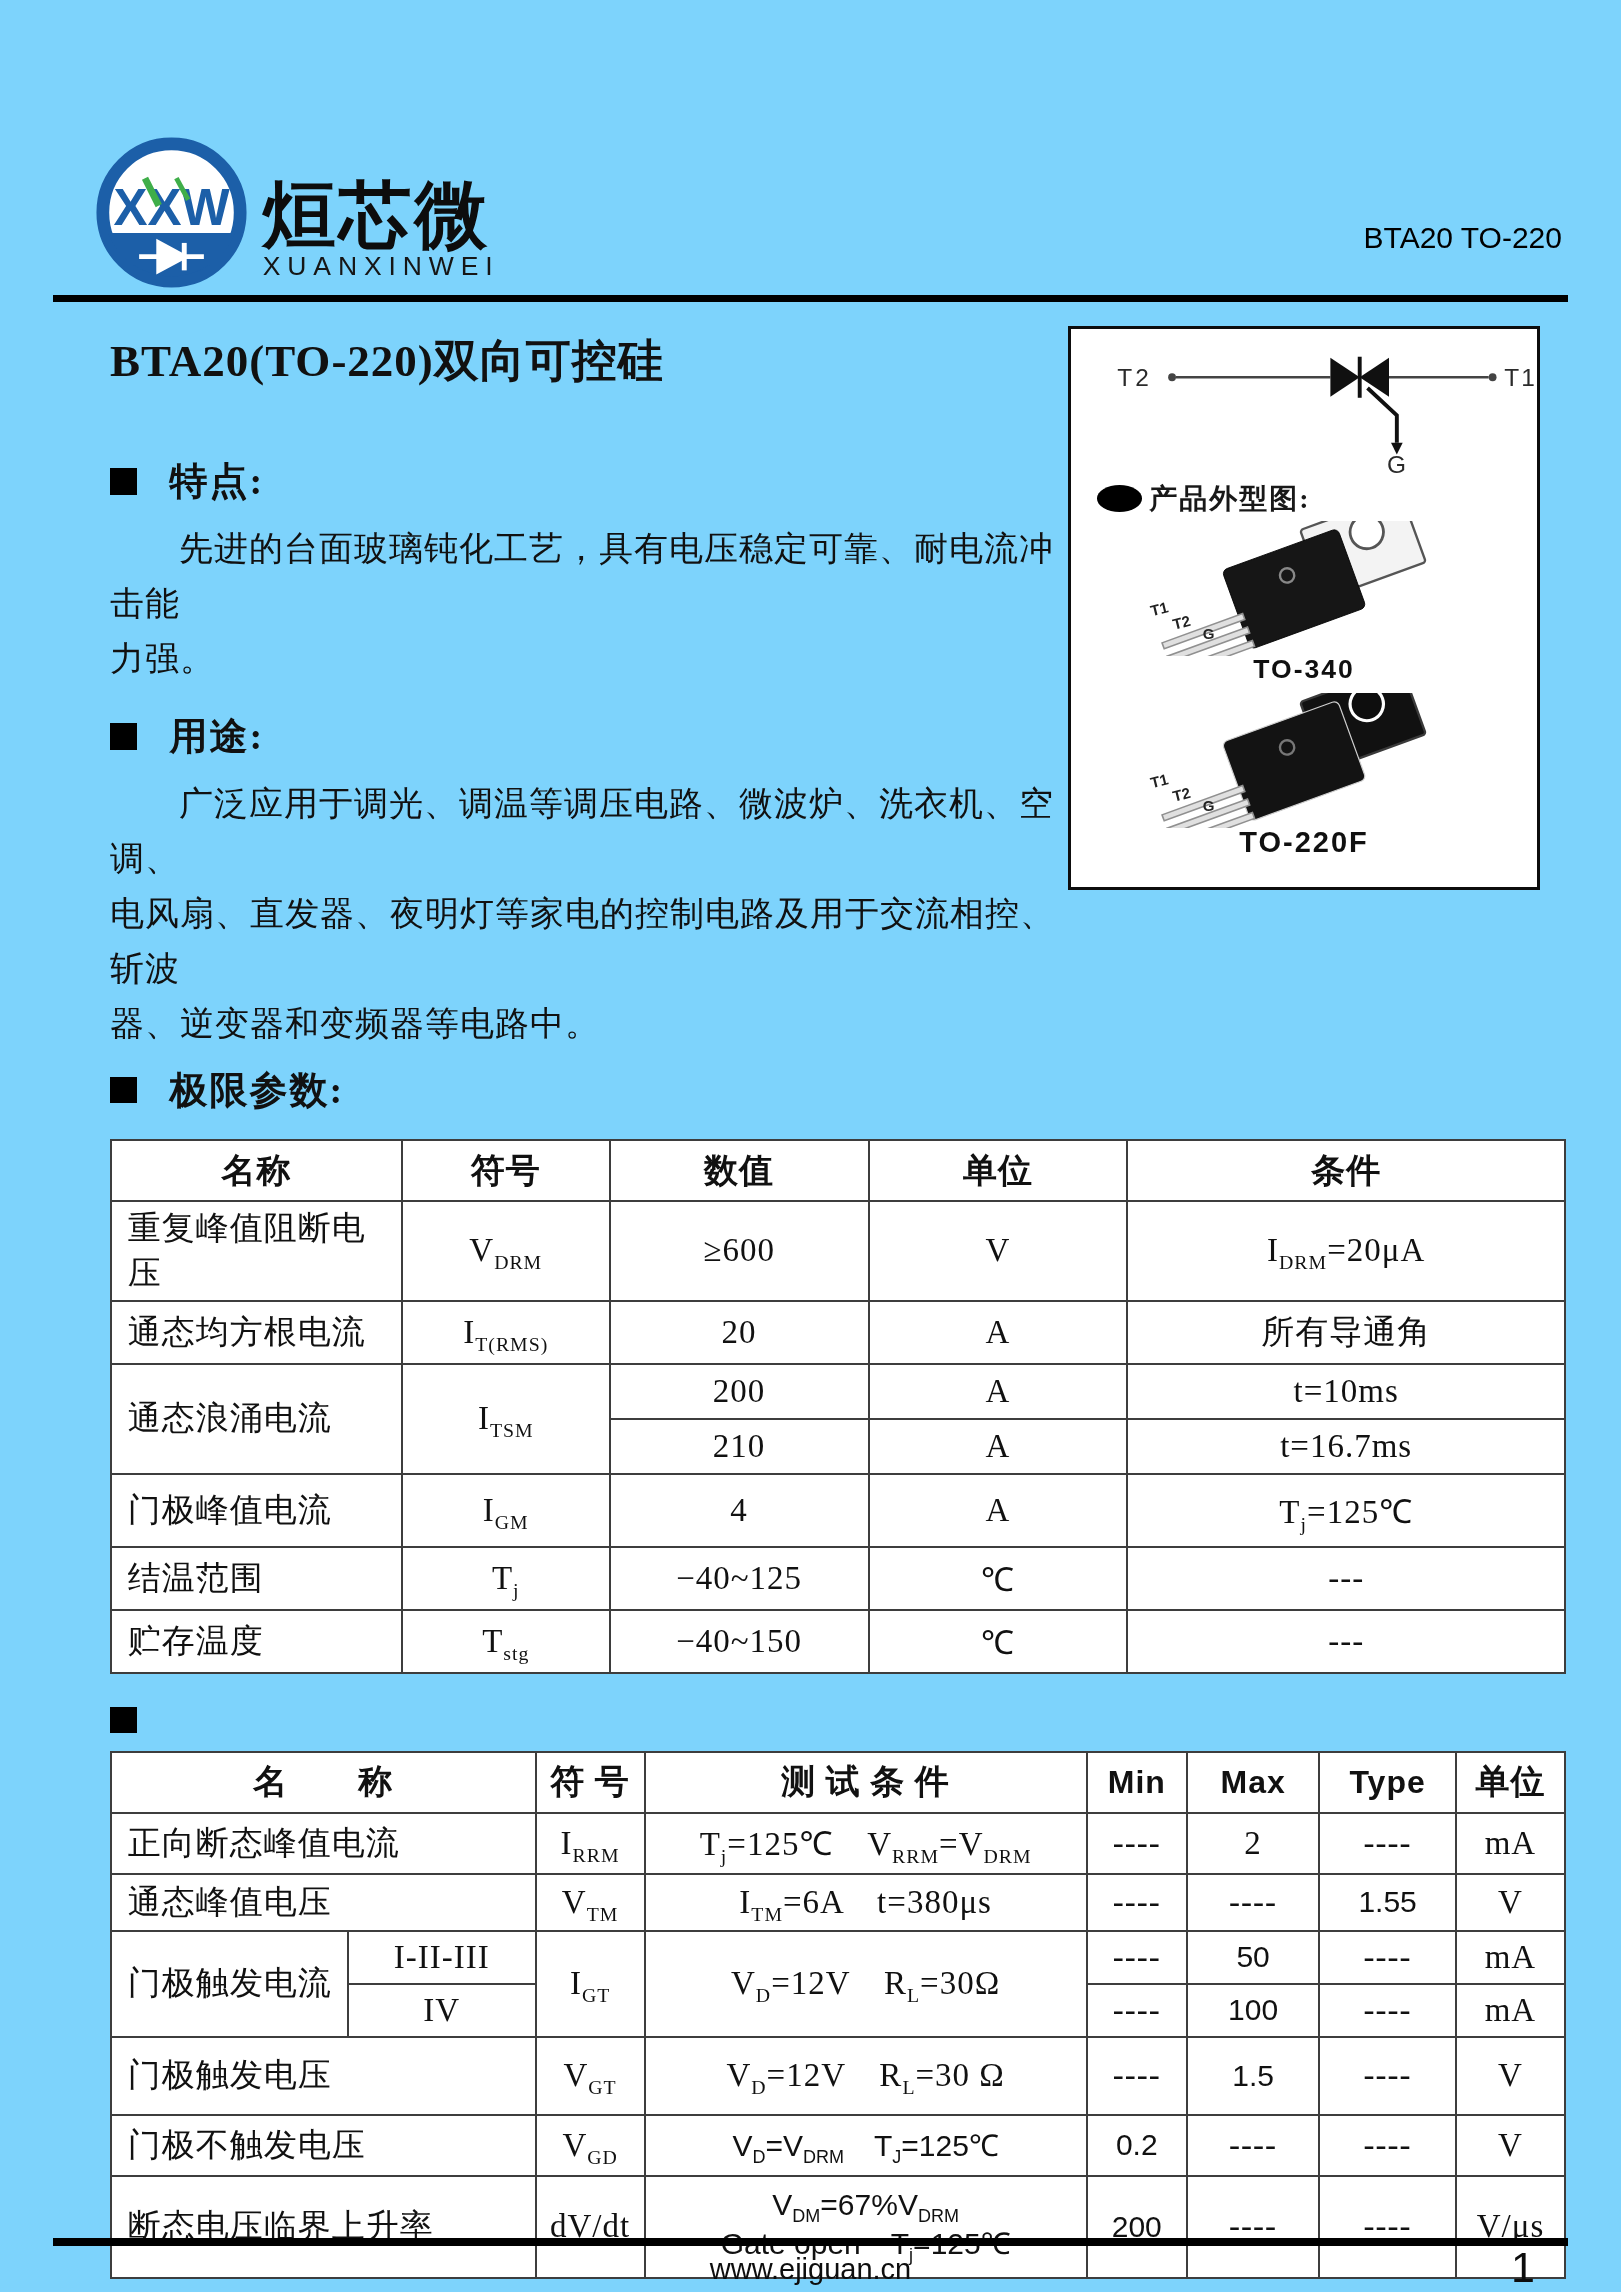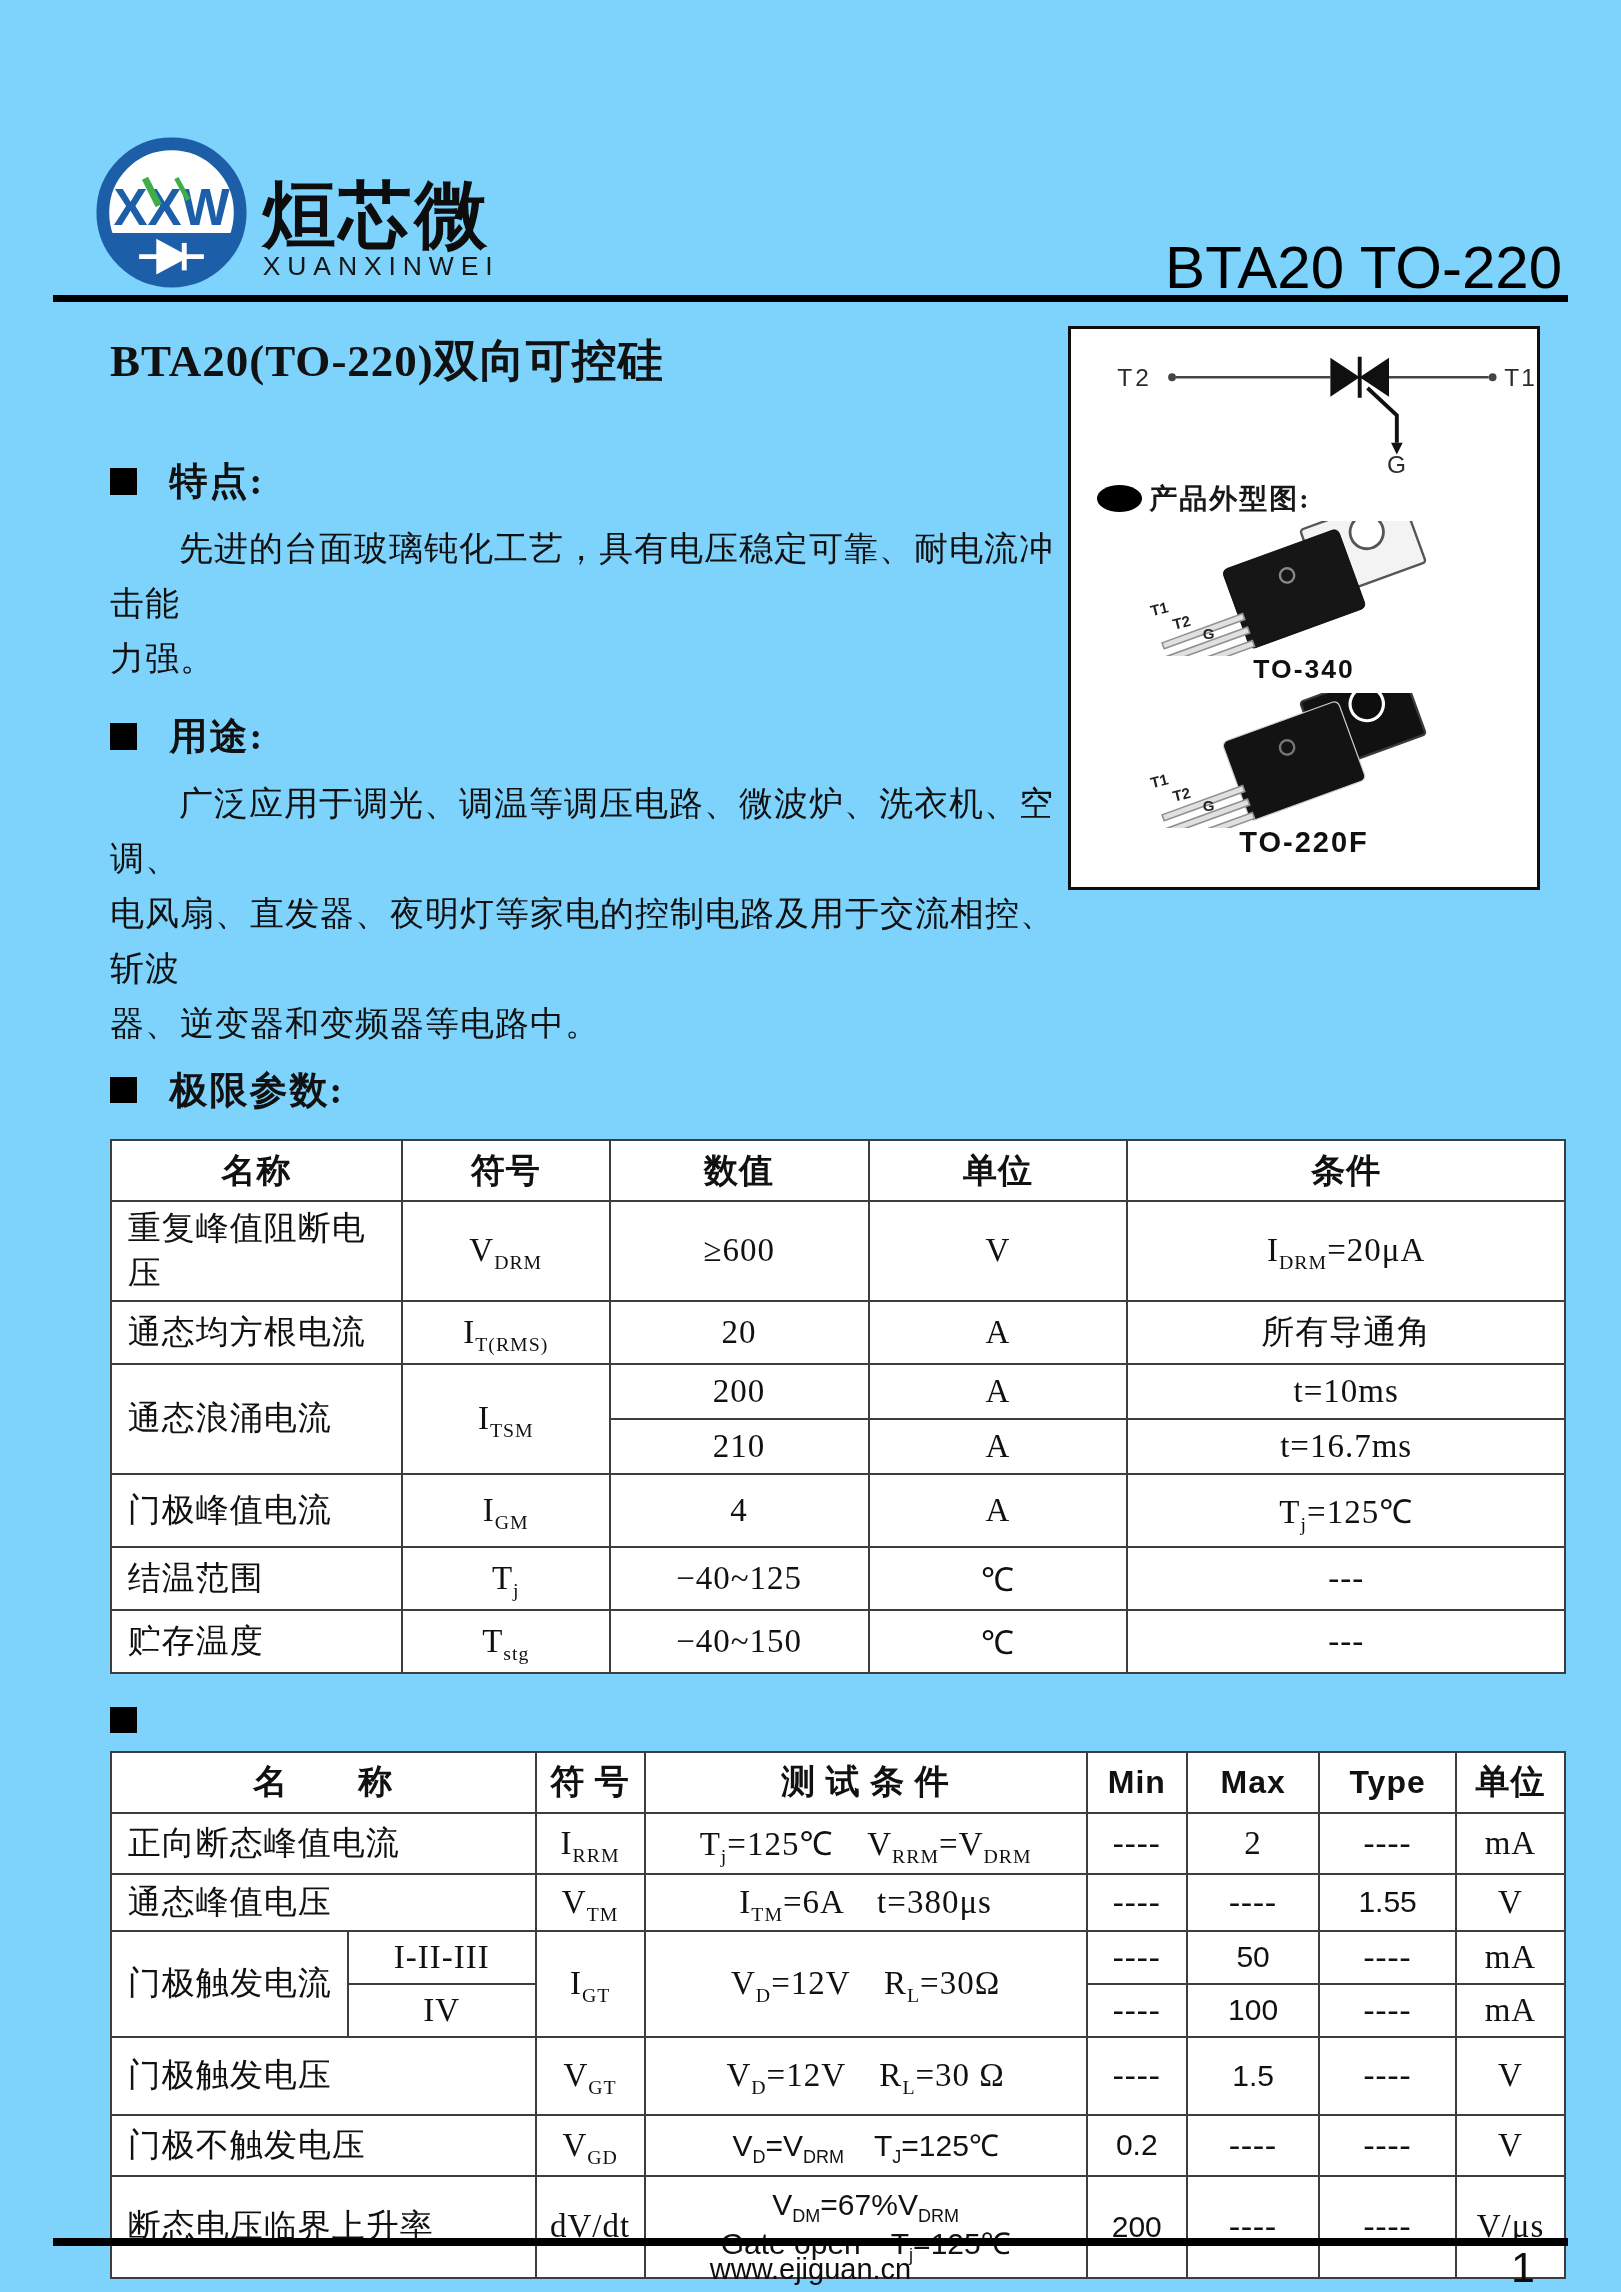--- a/index.html
+++ b/index.html
@@ -8,22 +8,22 @@
     background:#7dd3fc; overflow:hidden;
     font-family:"Liberation Serif", serif; color:#111;
   }
   
   .logo{position:absolute; left:94px; top:135px; display:flex; align-items:flex-start;}
   .logo-mark{width:155px; height:155px; display:block;}
   .brand-text{margin-left:13.7px; padding-top:45px;}
   .brand-cn{font-family:"Liberation Sans", sans-serif; font-weight:bold; font-size:73px; line-height:69px; letter-spacing:2.9px; color:#0d0d0d;}
   .brand-en{font-family:"Liberation Sans", sans-serif; font-size:26.5px; letter-spacing:6.9px; color:#161616; margin-top:2px;}
   .part-number{
-    position:absolute; right:59px; top:233px;
-    font-family:"Liberation Sans", sans-serif; font-size:60px; color:#000;
+    position:absolute; right:59px; top:221px;
+    font-family:"Liberation Sans", sans-serif; font-size:30px; color:#000;
   }
   .header-rule{position:absolute; left:53px; right:53px; top:295px; height:6.9px; background:#000;}
   
   .main{position:relative; padding:331px 55px 0 110px;}
   .doc-title{font-size:45px; font-weight:bold; margin:0; letter-spacing:1px;}
   .sec-h{display:flex; align-items:center; font-size:38px; font-weight:bold; letter-spacing:2px;}
   .sec-h .bullet{width:26.5px; height:26.5px; background:#000; display:inline-block; margin-right:33px; flex:0 0 auto;}
   .h-features{margin-top:65px;}
   .h-apps{margin-top:25.5px;}
   .h-limits{margin-top:13.7px;}

